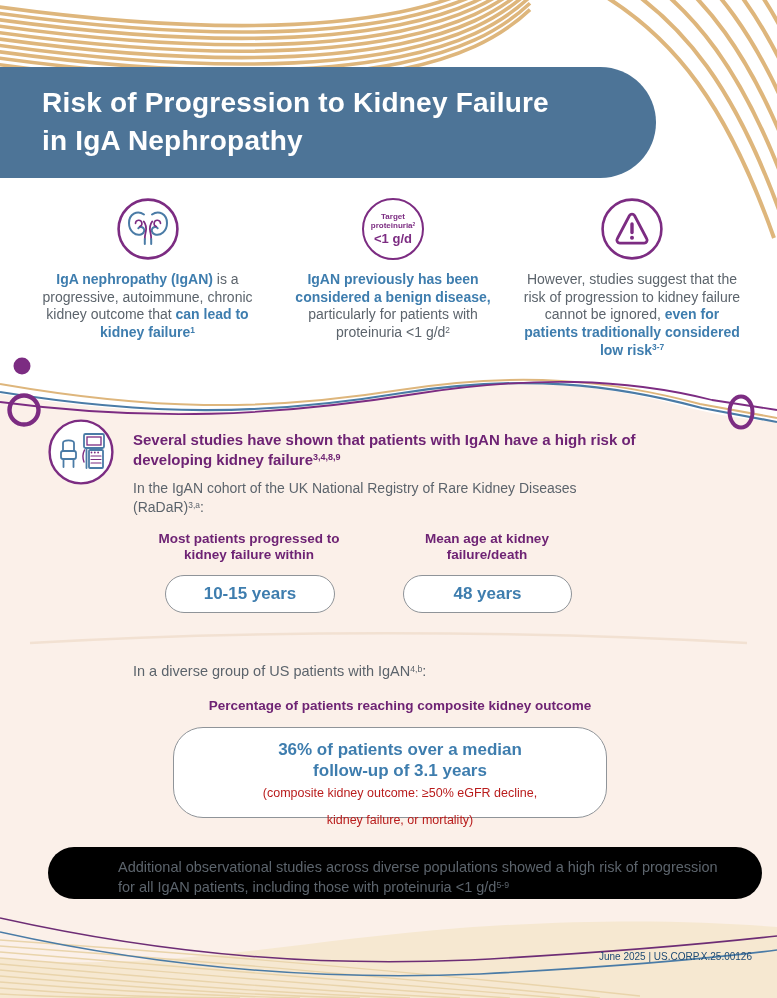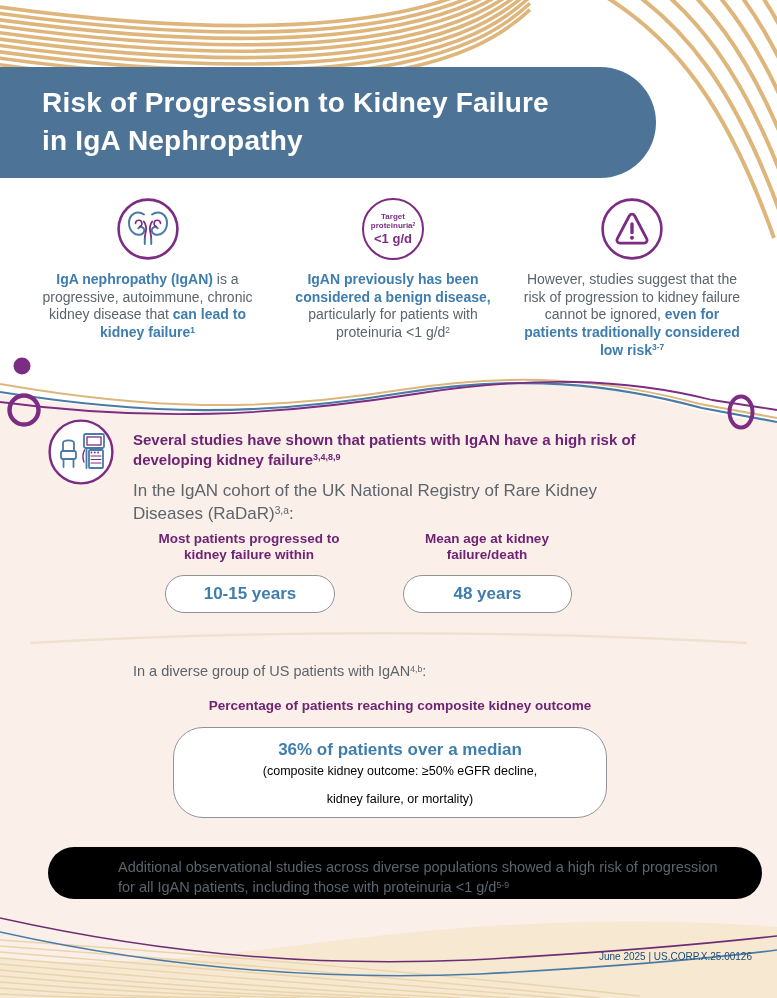--- a/index.html
+++ b/index.html
@@ -22,30 +22,30 @@
   #badge{width:58px;height:58px;border:2.6px solid #7c2c82;border-radius:50%;background:#fff;
          display:flex;flex-direction:column;align-items:center;justify-content:center;}
   #badge .bsmall{font-size:8px;line-height:1.15;color:#7c2c82;font-weight:600;width:50px;text-align:center;}
   #badge .bval{font-size:13px;font-weight:700;color:#7c2c82;margin-top:1px;}
 
   
   #cream{left:0;top:436px;width:777px;height:562px;background:#fbf0e9;}
   .purpleH{color:#6e2374;font-weight:700;}
   .grayT{color:#5c646c;}
   #sec-heading{left:133px;top:430px;width:515px;font-size:15px;line-height:1.33;}
-  #radar-line{left:133px;top:479px;width:470px;font-size:17px;line-height:1.38;}
+  #radar-line{left:133px;top:479px;width:470px;font-size:14px;line-height:1.38;}
   .statlabel{position:absolute;top:531px;font-size:13.5px;line-height:1.22;text-align:center;}
   .pill{position:absolute;top:575px;height:36px;background:#ffffff;border:1.4px solid #8f9499;border-radius:19px;
         display:flex;align-items:center;justify-content:center;font-size:17px;font-weight:700;color:#3e7dae;}
   #us-line{left:133px;top:663px;width:470px;font-size:14.5px;}
   #outcome-label{left:100px;top:698px;width:600px;text-align:center;font-size:13.5px;}
   #outcome-box{left:173px;top:727px;width:434px;height:91px;background:#ffffff;border:1.4px solid #8f9499;border-radius:30px;
                text-align:center;padding-top:11px;box-sizing:border-box;padding-left:20px;}
   #outcome-box .big{font-size:17px;line-height:1.25;font-weight:700;color:#3e7dae;}
-  #outcome-box .note{font-size:12.5px;line-height:1.25;color:#000000;margin-top:3px;}
+  #outcome-box .note{font-size:12.5px;line-height:1.25;color:#b91c1c;margin-top:3px;}
   #addl-box{left:48px;top:847px;width:714px;height:52px;background:#000000;border-radius:26px;}
   #addl-box p{margin:0;padding:10px 40px 0 70px;font-size:14.5px;line-height:1.38;color:#5c646c;}
 
   #footer-code{left:467px;top:951px;width:285px;text-align:right;font-size:10px;color:#1d4a74;}
 </style>
 </head>
 <body>
 
 <div id="page">
 
@@ -100,21 +100,21 @@
             <g transform="translate(62,0) scale(-1,1)">
               <path stroke="#4a7ba6" stroke-width="2" d="M27 16.5 C20 11.5 12 16.5 12 25 C12 33 18.5 38.5 24.5 36.2 C27.5 35 28 31.8 26.3 30 C24.8 28.4 22.3 28.7 21.3 30.2"></path>
               <path stroke="#7c2c82" stroke-width="1.6" d="M18.5 25.5 a3.2 3.2 0 1 1 4.2 3"></path>
               <path stroke="#7c2c82" stroke-width="1.8" d="M26.8 23.5 C29 26.5 29.5 30 28.8 33.5 C28.2 36.4 27.6 38.7 27.8 41"></path>
               <path stroke="#4a7ba6" stroke-width="2" d="M27.8 41 L27.8 46"></path>
             </g>
           </g>
         </svg>
       </span>
     </div>
-    <p><span class="seg b">IgA nephropathy (IgAN)</span><span class="seg"> is a progressive, autoimmune, chronic kidney disease that </span><span class="seg b">can lead to kidney failure</span><span class="seg b sup">1</span></p>
+    <p><span class="seg b">IgA nephropathy (IgAN)</span><span class="seg"> is a progressive, autoimmune, chronic kidney outcome that </span><span class="seg b">can lead to kidney failure</span><span class="seg b sup">1</span></p>
   </div>
 
   <div class="col" style="left:287px;width:212px;">
     <div class="iconwrap">
       <div id="badge">
         <span class="bsmall"><span class="seg">Target proteinuria</span><span class="seg sup">2</span></span>
         <span class="bval">&lt;1 g/d</span>
       </div>
     </div>
     <p><span class="seg b">IgAN previously has been considered a benign disease,</span><span class="seg"> particularly for patients with proteinuria &lt;1 g/d</span><span class="seg sup">2</span></p>
@@ -181,20 +181,21 @@
 
   <svg class="abs" style="left:0;top:628px" width="777" height="20" viewBox="0 0 777 20">
     <path d="M30 15 C250 2 520 2 747 15" fill="none" stroke="#f2e1d2" stroke-width="2.4"></path>
   </svg>
 
   <div class="abs grayT" id="us-line"><span class="seg">In a diverse group of US patients with IgAN</span><span class="seg sup">4,b</span><span class="seg">:</span></div>
   <div class="abs purpleH" id="outcome-label">Percentage of patients reaching composite kidney outcome</div>
 
   <div class="abs" id="outcome-box">
     <div class="big">36% of patients over a median</div>
+    <div class="big">follow-up of 3.1 years</div>
     <div class="note" style="margin-top:4px;">(composite kidney outcome: ≥50% eGFR decline,</div>
     <div class="note" style="margin-top:12px;">kidney failure, or mortality)</div>
   </div>
 
   <div class="abs" id="addl-box">
     <p><span class="seg">Additional observational studies across diverse populations showed a high risk of progression for all IgAN patients, including those with proteinuria &lt;1 g/d</span><span class="seg sup">5-9</span></p>
   </div>
 
   <svg class="abs" style="left:0;top:888px" width="777" height="110" viewBox="0 0 777 110">
     <path d="M0 70 C150 86 300 52 460 40 C600 30 700 33 777 39 L777 110 L0 110 Z" fill="#f6e8d1"></path>

